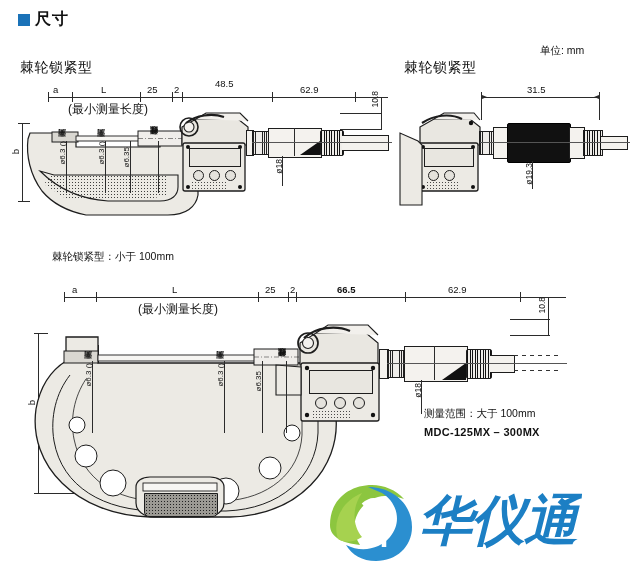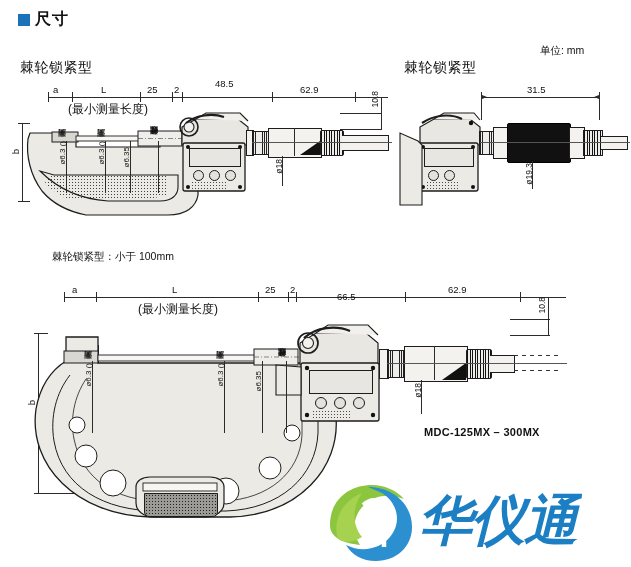--- a/index.html
+++ b/index.html
@@ -222,21 +222,21 @@
   <div class="dl vline" style="left:288px;top:17px;height:10px;"></div>
   <div class="dl vline" style="left:296px;top:17px;height:10px;"></div>
   <div class="dl vline" style="left:405px;top:17px;height:10px;"></div>
   <div class="dl vline" style="left:520px;top:17px;height:10px;"></div>
 
   <div class="dim-lbl" style="left:72px;top:9px;">a</div>
   <div class="dim-lbl" style="left:172px;top:9px;">L</div>
   <div class="dim-lbl sm" style="left:138px;top:26px;">(最小测量长度)</div>
   <div class="dim-lbl" style="left:265px;top:9px;">25</div>
   <div class="dim-lbl" style="left:290px;top:9px;">2</div>
-  <div class="dim-lbl" style="left:337px;top:16px;">66.5</div>
+  <div class="dim-lbl" style="left:337px;top:9px;font-weight:bold;">66.5</div>
   <div class="dim-lbl" style="left:448px;top:9px;">62.9</div>
 
   <div class="dl vline" style="left:548px;top:22px;height:38px;"></div>
   <div class="dl hline" style="left:510px;top:44px;width:40px;"></div>
   <div class="dl hline" style="left:510px;top:60px;width:40px;"></div>
   <div class="vtxt" style="left:537px;top:22px;font-size:8.5px;">10.8</div>
 
   <div class="dl vline" style="left:38px;top:58px;height:160px;"></div>
   <div class="dl hline" style="left:34px;top:58px;width:14px;"></div>
   <div class="dl hline" style="left:34px;top:218px;width:80px;"></div>
@@ -335,20 +335,21 @@
 
   <div class="dl vline" style="left:224px;top:86px;height:72px;"></div>
   <div class="vtxt" style="left:216px;top:88px;">ø6.3 (测量面)</div>
 
   <div class="dl vline" style="left:262px;top:86px;height:72px;"></div>
   <div class="vtxt" style="left:254px;top:96px;">ø6.35</div>
 
   <div class="dl vline" style="left:286px;top:86px;height:72px;"></div>
   <div class="vtxt" style="left:278px;top:88px;">测微螺杆直径</div>
 
+  <div class="abs note-text" style="left:424px;top:132px;">测量范围：大于 100mm</div>
   <div class="abs model-text" style="left:424px;top:151px;">MDC-125MX – 300MX</div>
 </div>
 
 <div class="abs" id="watermark">
   <svg width="95" height="84" style="position:absolute;left:0;top:2px;">
     <path d="M 8 44 C 8 18 28 4 50 4 C 62 4 74 9 82 18
              C 68 12 52 14 42 24 C 30 36 30 52 38 64
              C 20 62 8 56 8 44 Z" fill="#8cc63f"></path>
     <path d="M 16 58 C 10 40 20 20 40 12 C 30 26 30 44 40 56
              C 30 62 22 62 16 58 Z" fill="#a6d24f"></path>

